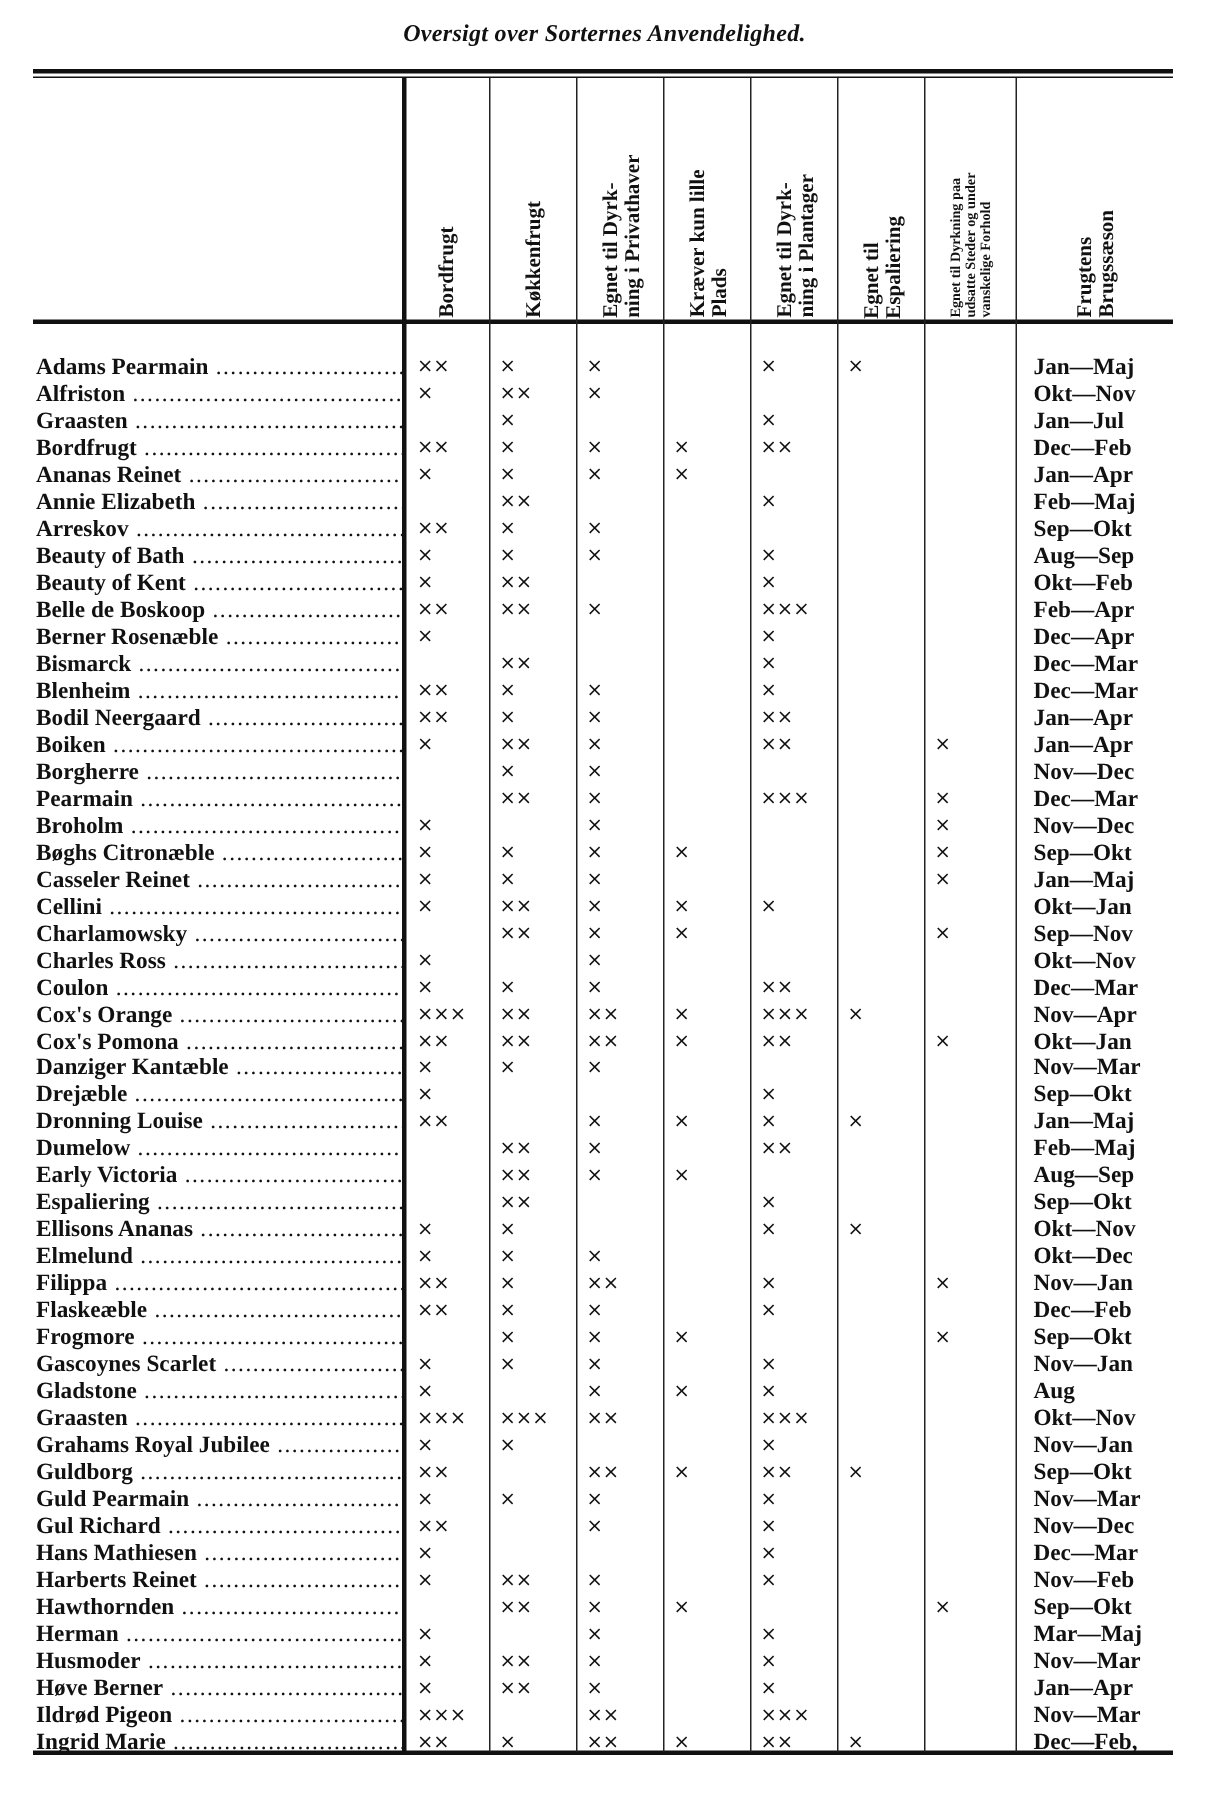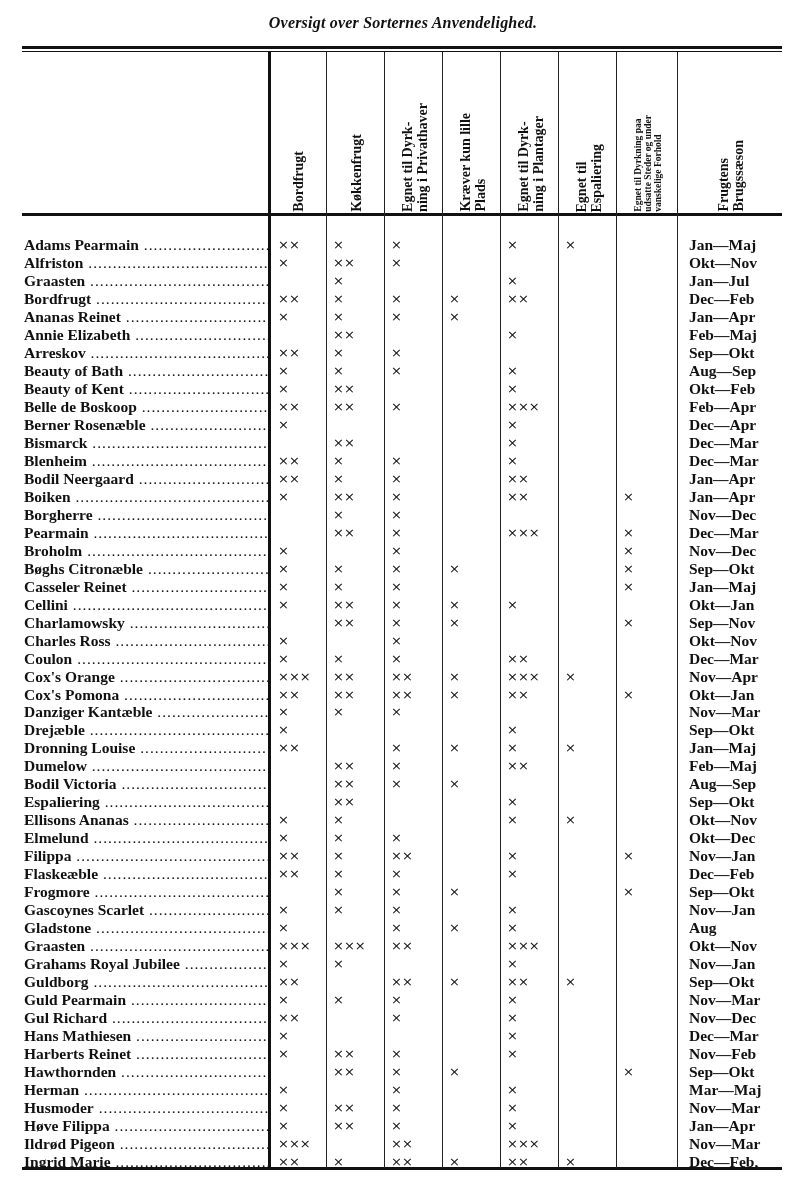--- a/index.html
+++ b/index.html
@@ -401,21 +401,21 @@
       <span class="mark" style="left: 278px;"></span>
       <span class="mark" style="left: 333px;">××</span>
       <span class="mark" style="left: 391px;">×</span>
       <span class="mark" style="left: 449px;"></span>
       <span class="mark" style="left: 507px;">××</span>
       <span class="mark" style="left: 565px;"></span>
       <span class="mark" style="left: 623px;"></span>
       <span class="season">Feb—Maj</span>
     </div>
     <div class="row" style="top: 539.4px;">
-      <div class="name"><span>Bodil Victoria</span><span class="dots"> ............................................................</span></div>
+      <div class="name"><span>Early Victoria</span><span class="dots"> ............................................................</span></div>
       <span class="mark" style="left: 278px;"></span>
       <span class="mark" style="left: 333px;">××</span>
       <span class="mark" style="left: 391px;">×</span>
       <span class="mark" style="left: 449px;">×</span>
       <span class="mark" style="left: 507px;"></span>
       <span class="mark" style="left: 565px;"></span>
       <span class="mark" style="left: 623px;"></span>
       <span class="season">Aug—Sep</span>
     </div>
     <div class="row" style="top: 557.38px;">
@@ -610,21 +610,21 @@
       <span class="mark" style="left: 278px;">×</span>
       <span class="mark" style="left: 333px;">××</span>
       <span class="mark" style="left: 391px;">×</span>
       <span class="mark" style="left: 449px;"></span>
       <span class="mark" style="left: 507px;">×</span>
       <span class="mark" style="left: 565px;"></span>
       <span class="mark" style="left: 623px;"></span>
       <span class="season">Nov—Mar</span>
     </div>
     <div class="row" style="top: 881.02px;">
-      <div class="name"><span>Høve Filippa</span><span class="dots"> ............................................................</span></div>
+      <div class="name"><span>Høve Berner</span><span class="dots"> ............................................................</span></div>
       <span class="mark" style="left: 278px;">×</span>
       <span class="mark" style="left: 333px;">××</span>
       <span class="mark" style="left: 391px;">×</span>
       <span class="mark" style="left: 449px;"></span>
       <span class="mark" style="left: 507px;">×</span>
       <span class="mark" style="left: 565px;"></span>
       <span class="mark" style="left: 623px;"></span>
       <span class="season">Jan—Apr</span>
     </div>
     <div class="row" style="top: 899px;">

